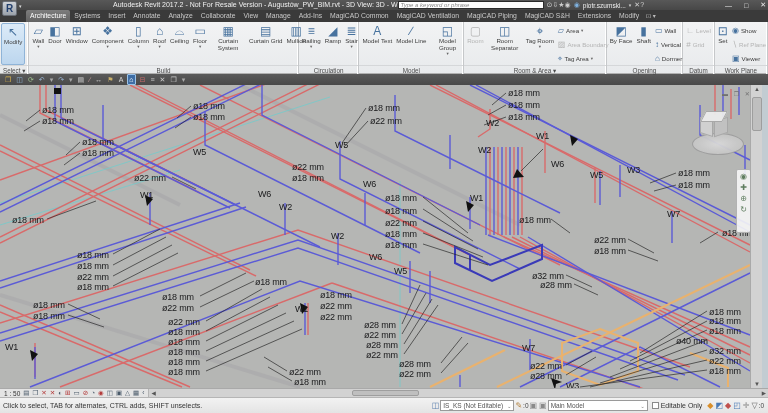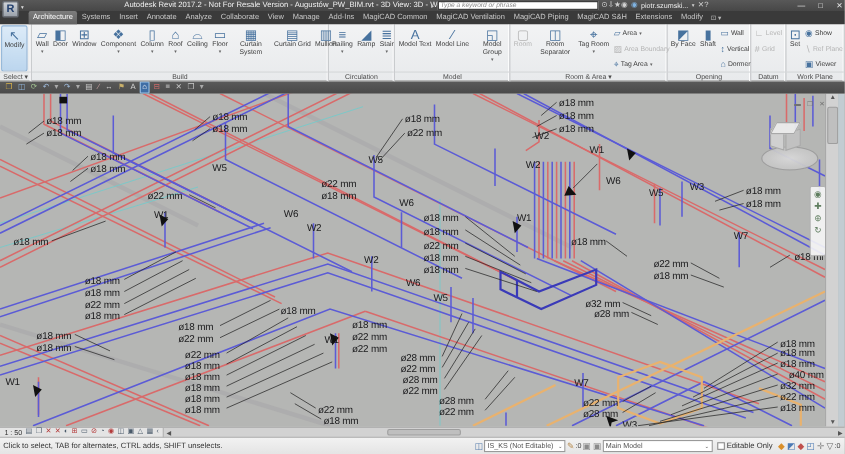--- a/index.html
+++ b/index.html
@@ -601,21 +601,21 @@
       <div class="ann" style="left: 594px; top: 161px;">ø18 mm</div>
       <div class="ann" style="left: 722px; top: 143px;">ø18 mm</div>
       <div class="ann" style="left: 532px; top: 186px;">ø32 mm</div>
       <div class="ann" style="left: 540px; top: 195px;">ø28 mm</div>
       <div class="ann" style="left: 522px; top: 258px;">W7</div>
       <div class="ann" style="left: 530px; top: 276px;">ø22 mm</div>
       <div class="ann" style="left: 530px; top: 286px;">ø28 mm</div>
       <div class="ann" style="left: 709px; top: 222px;">ø18 mm</div>
       <div class="ann" style="left: 709px; top: 231px;">ø18 mm</div>
       <div class="ann" style="left: 709px; top: 241px;">ø18 mm</div>
-      <div class="ann" style="left: 717px; top: 251px;">ø40 mm</div>
+      <div class="ann" style="left: 676px; top: 251px;">ø40 mm</div>
       <div class="ann" style="left: 709px; top: 261px;">ø32 mm</div>
       <div class="ann" style="left: 709px; top: 271px;">ø22 mm</div>
       <div class="ann" style="left: 709px; top: 281px;">ø18 mm</div>
       <div class="ann" style="left: 566px; top: 296px;">W3</div>
     </div>
 
   <div id="viewcube">
     <div id="vc-ring"></div>
     <div id="vc-left"></div>
     <div id="vc-right"></div>

